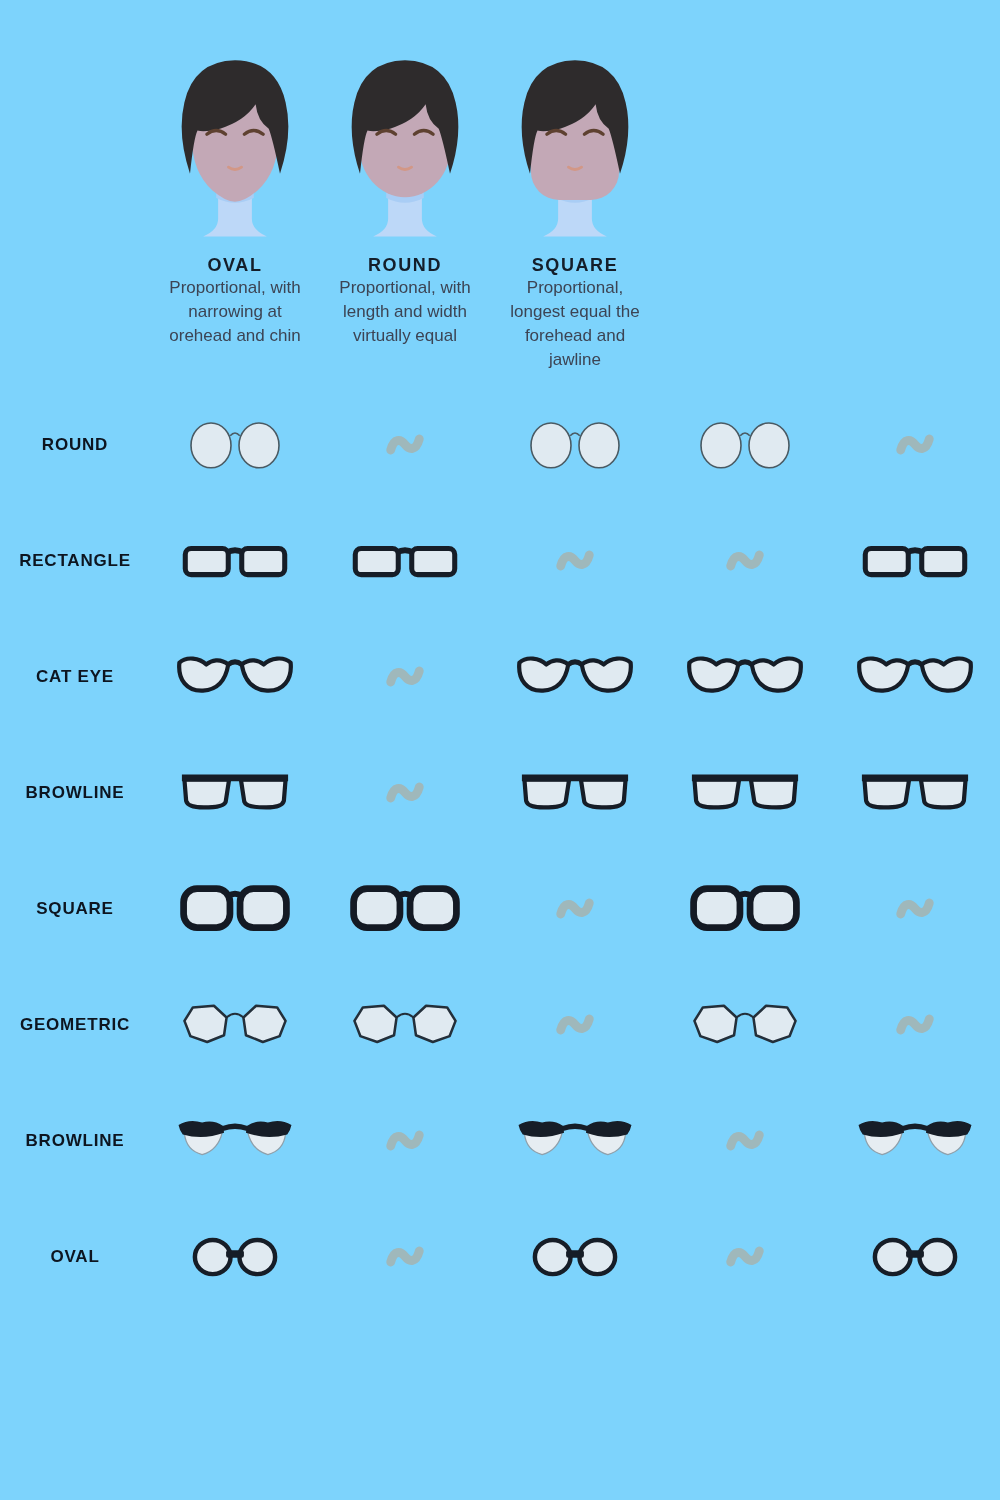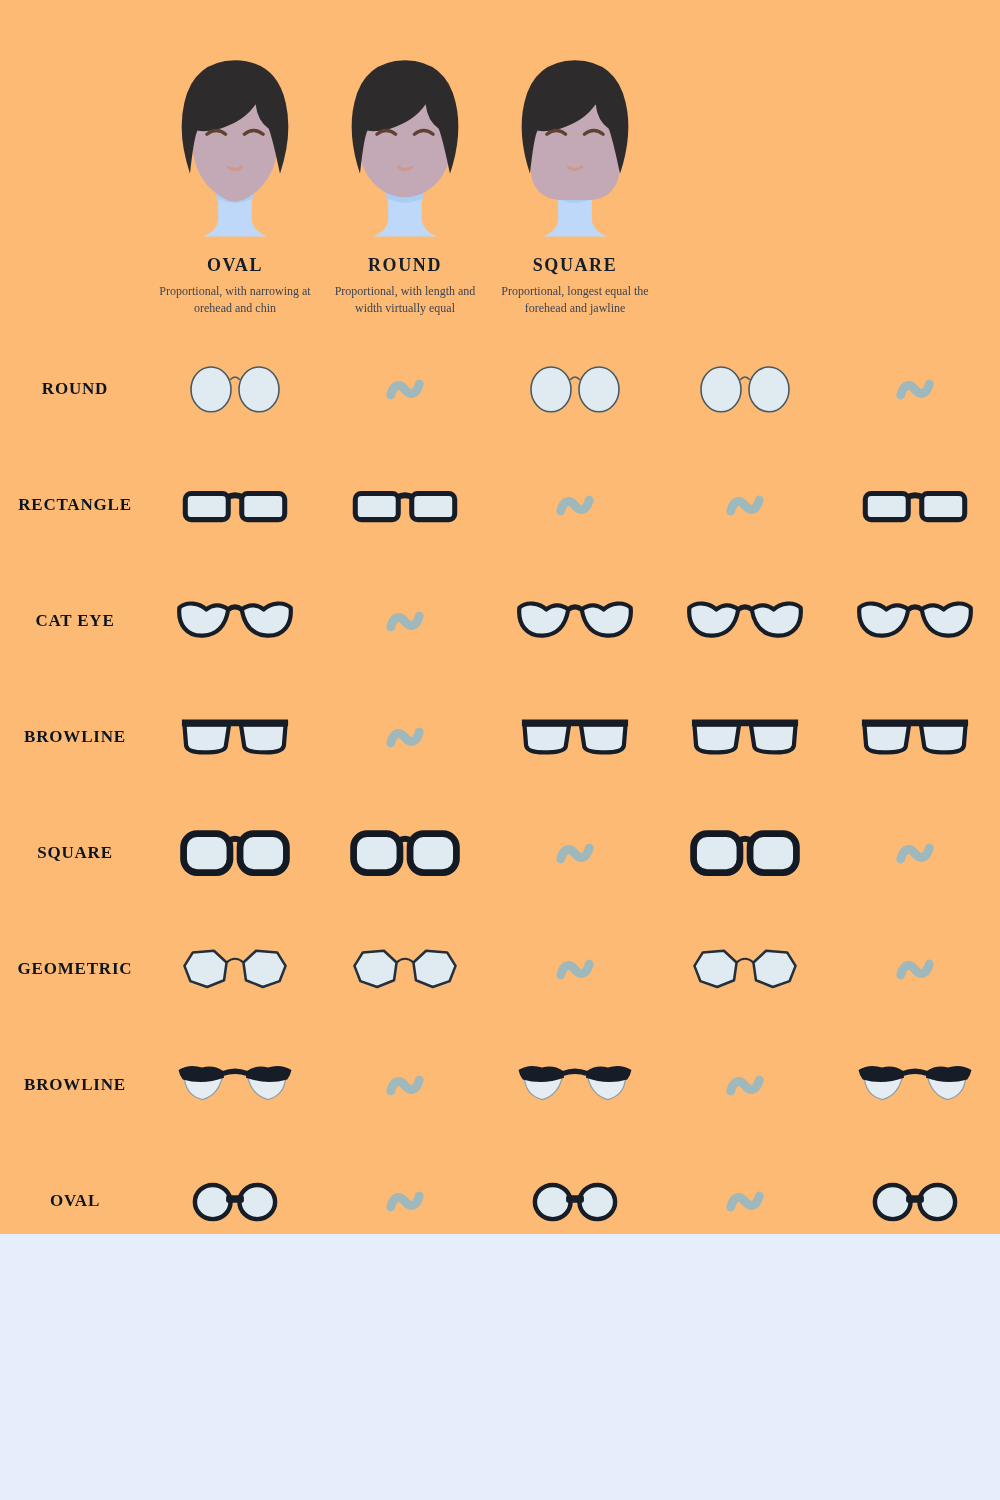--- a/index.html
+++ b/index.html
@@ -5,24 +5,23 @@
   * { box-sizing: border-box; }
   html, body { margin: 0; padding: 0; }
   body {
     background: #e6eefb;
     font-family: "Liberation Sans", sans-serif;
     -webkit-font-smoothing: antialiased;
   }
   .page {
     position: relative;
     width: 1000px;
-    height: 1234px;
-    background: #fdba74;
+    height: 1500px;
+    background: #7dd3fc;
     overflow: hidden;
-    font-family: Liberation Serif, serif;
   }
   .defs-holder { position: absolute; width: 0; height: 0; overflow: hidden; }
 
   
   .header {
     display: grid;
     grid-template-columns: 150px repeat(5, 1fr);
     padding-top: 48px;
   }
   .face-col {
@@ -33,22 +32,21 @@
   }
   .face-illustration { width: 150px; height: 197px; display: block; }
   .face-name {
     margin-top: 10px;
     font-size: 18px;
     font-weight: 700;
     letter-spacing: 1.6px;
     color: #141e2a;
   }
   .face-desc {
-    margin-top: 7px;
-    font-size: 12px;
+    font-size: 17px;
     line-height: 1.42;
     color: #3c4454;
     max-width: 152px;
   }
 
   
   .rows { margin-top: 14px; }
   .row {
     display: grid;
     grid-template-columns: 150px repeat(5, 1fr);

